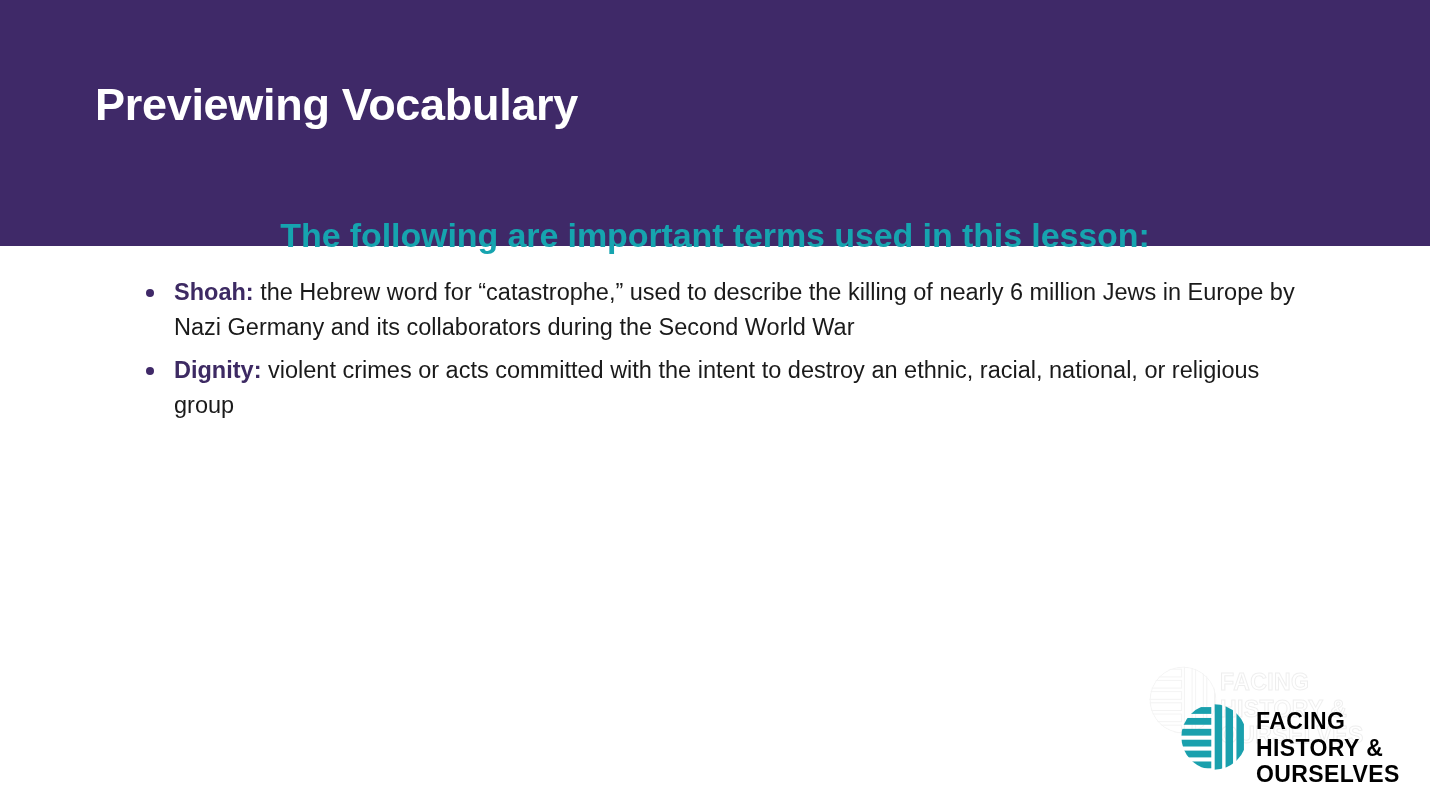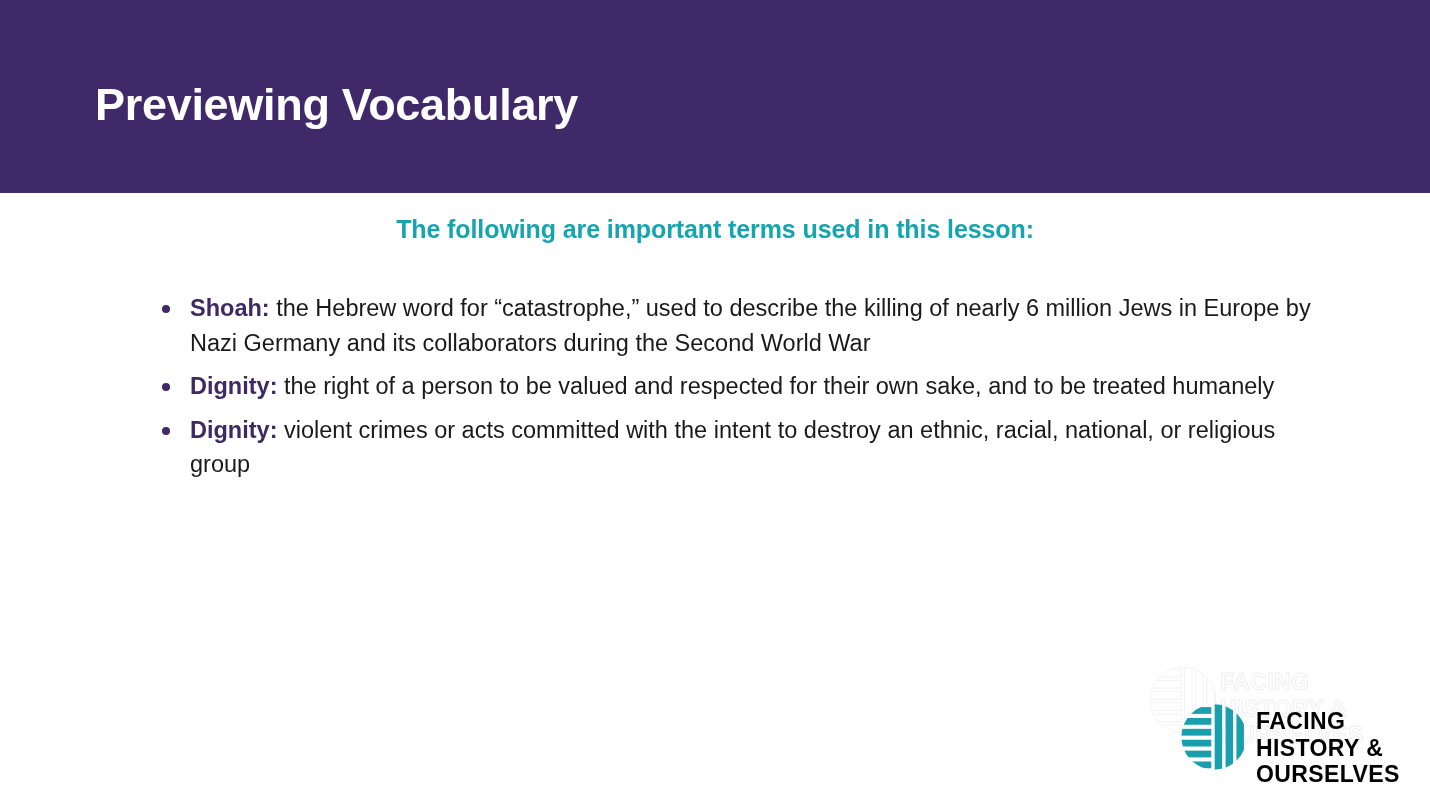--- a/index.html
+++ b/index.html
@@ -22,21 +22,21 @@
     background: #ffffff;
     overflow: hidden;
   }
 
   
   .title-banner {
     position: absolute;
     left: 0;
     top: 0;
     width: 1430px;
-    height: 193px;
+    height: 246px;
     background: #3f2968;
   }
   .title-text {
     position: absolute;
     left: 95px;
     top: 82px;
     font-size: 45px;
     font-weight: bold;
     color: #ffffff;
     letter-spacing: -0.3px;
@@ -44,34 +44,34 @@
     white-space: nowrap;
   }
 
   
   .subtitle {
     position: absolute;
     left: 0;
     top: 214px;
     width: 1430px;
     text-align: center;
-    font-size: 25px;
+    font-size: 34px;
     font-weight: bold;
     color: #16a4af;
     letter-spacing: -0.1px;
     line-height: 1.25;
   }
 
   
   .terms-list {
     position: absolute;
     left: 140px;
     top: 275px;
     width: 1165px;
-    margin: 16px;
+    margin: 0;
     padding: 0;
     list-style: none;
   }
   .term-item {
     position: relative;
     padding-left: 34px;
     margin-bottom: 9px;
     font-size: 23.5px;
     line-height: 34.5px;
     color: #1a1a1a;
@@ -153,23 +153,20 @@
 
   <div class="title-banner">
     <div class="title-text">Previewing Vocabulary</div>
   </div>
 
   <div class="subtitle">The following are important terms used in this lesson:</div>
 
   <ul class="terms-list">
     <li class="term-item">
       <span class="term-word">Shoah:</span><span class="term-def"> the Hebrew word for “catastrophe,” used to describe the killing of nearly 6 million Jews in Europe by Nazi Germany and its collaborators during the Second World War</span>
-    </li>
-    <li class="term-item">
-      <span class="term-word">Dignity:</span><span class="term-def"> the right of a person to be valued and respected for their own sake, and to be treated humanely</span>
     </li>
     <li class="term-item">
       <span class="term-word">Dignity:</span><span class="term-def"> violent crimes or acts committed with the intent to destroy an ethnic, racial, national, or religious group</span>
     </li>
   </ul>
 
   <div class="logo">
 
     <div class="logo-ghost">
       <svg class="logo-mark" width="70" height="70" viewBox="0 0 100 100">

